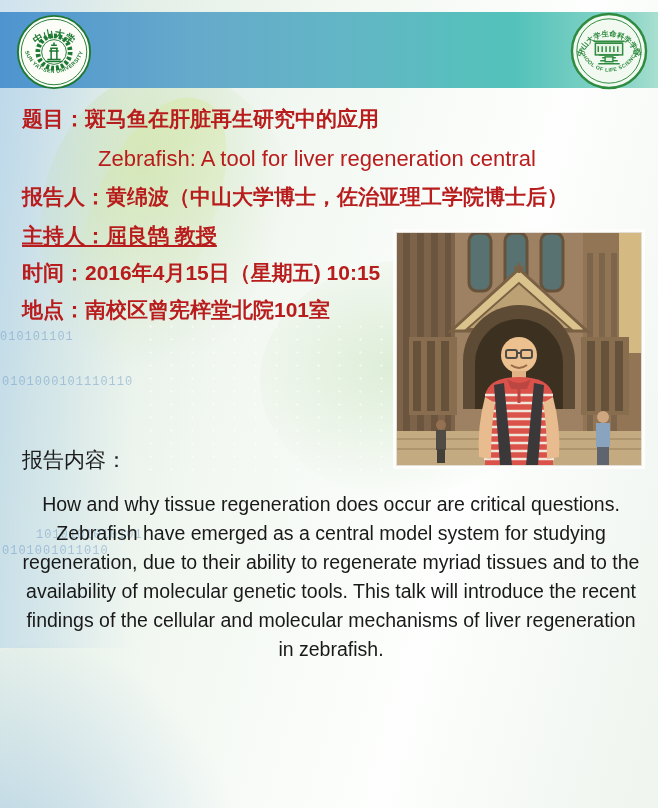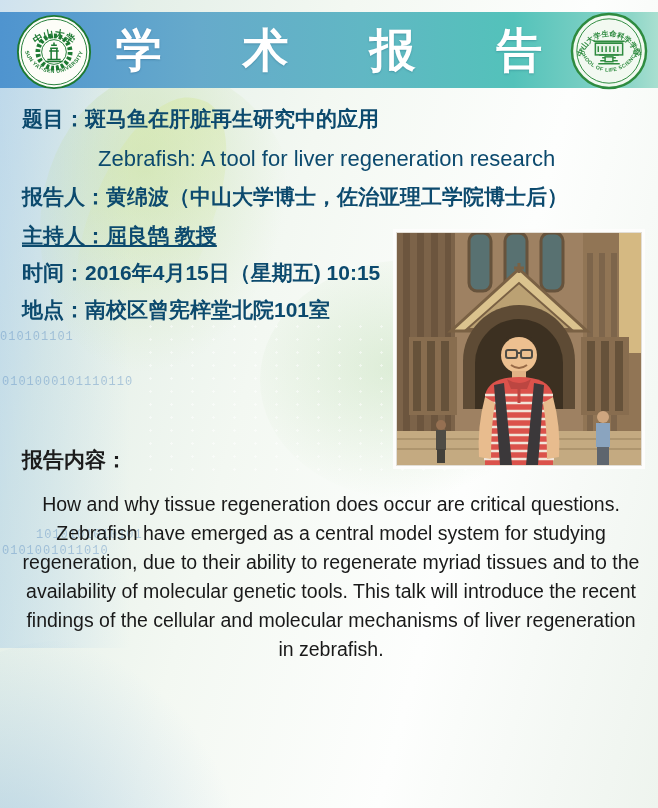--- a/index.html
+++ b/index.html
@@ -31,56 +31,55 @@
   .banner{position:absolute;left:0;top:12px;width:658px;height:76px;
     background:linear-gradient(to right,#4f94cf 0%,#66aacb 30%,#61b7c4 55%,#53c2ba 78%,#8ed6c8 96%,#a9dfd0 100%);
     display:flex;align-items:center;}
   .banner-title{position:absolute;left:0;right:0;top:8px;text-align:center;
     color:#ffffff;font-size:46px;font-weight:900;letter-spacing:34px;text-indent:34px;
     text-shadow:0 1px 2px rgba(0,60,90,.25);white-space:nowrap;}
   .logo{position:absolute;top:2px;}
   .logo.left{left:16px;}
   .logo.right{right:10px;top:0px;}
   
-  .info-line{position:absolute;left:22px;font-size:21px;line-height:26px;color:#0c4a6e;
+  .info-line{position:absolute;left:22px;font-size:21px;line-height:26px;color:#b91c1c;
     font-weight:700;white-space:nowrap;}
   .info-line .lbl{font-weight:700;}
   .line-title{top:106px;}
   .line-entitle{top:146px;padding-left:76px;font-weight:400;font-size:22px;}
   .line-speaker{top:186px;font-family:Liberation Mono, monospace;}
   .line-host{top:223px;text-decoration:underline;}
   .line-time{top:260px;}
   .line-venue{top:297px;}
   
   .photo{position:absolute;left:396px;top:232px;width:244px;height:232px;
     border:1px solid #e2ded6;box-shadow:0 0 0 3px #fdfdfc;background:#8a6f52;}
   .photo svg{display:block;}
   
   .content{position:absolute;left:22px;top:446px;width:618px;}
-  .content-heading{font-size:21px;font-weight:700;margin:0 0 16px 0;}
+  .content-heading{font-size:21px;font-weight:400;margin:0 0 16px 0;}
   .para{font-size:19.5px;line-height:28px;margin:0;text-align:justify;color:#191919;}
   .para.zh{text-indent:2em;font-weight:600;margin-bottom:3px;letter-spacing:.2px;}
   .para.en{line-height:29px;font-weight:400;text-align:center;}
 </style>
 </head>
 <body>
 
 <div class="bg-shape leftblue"></div>
 <div class="bg-shape leaf1"></div>
 <div class="bg-shape leaf3"></div>
 <div class="bg-shape leaf2"></div>
 <div class="bg-shape dots"></div>
 <div class="bg-shape bluewedge"></div>
 <div class="binary" style="left:2px;top:375px;">0101000101110110</div>
 <div class="binary" style="left:0px;top:528px;margin-left:36px;">1010101010101</div>
 <div class="binary" style="left:2px;top:544px;">0101001011010</div>
 <div class="binary" style="left:0px;top:330px;">010101101</div>
 
 <div class="banner">
-  <div class="banner-title">学 术 报 告</div>
 
   <div class="logo left">
     <svg width="76" height="76" viewBox="0 0 80 80">
       <defs>
         <path id="arcTopL" d="M 14,44 A 27,27 0 0 1 66,44"></path>
         <path id="arcBotL" d="M 9,38 A 32,32 0 0 0 71,38"></path>
       </defs>
       <circle cx="40" cy="40" r="38" fill="#fdfdf8" stroke="#1e7a33" stroke-width="2"></circle>
       <circle cx="40" cy="40" r="34.5" fill="none" stroke="#1e7a33" stroke-width="1"></circle>
       <circle cx="40" cy="40" r="17" fill="none" stroke="#1e7a33" stroke-width="5" stroke-dasharray="3.2 2.1"></circle>
@@ -122,21 +121,21 @@
         <textPath href="#arcBotR" startOffset="50%" text-anchor="middle">SCHOOL OF LIFE SCIENCES</textPath>
       </text>
     </svg>
   </div>
 </div>
 
 <div class="info-line line-title">
   <span class="lbl">题目：</span><span>斑马鱼在肝脏再生研究中的应用</span>
 </div>
 <div class="info-line line-entitle">
-  <span>Zebrafish: A tool for liver regeneration research</span>
+  <span>Zebrafish: A tool for liver regeneration central</span>
 </div>
 <div class="info-line line-speaker">
   <span class="lbl">报告人：</span><span>黄绵波（中山大学博士，佐治亚理工学院博士后）</span>
 </div>
 <div class="info-line line-host">
   <span class="lbl">主持人：</span><span>屈良鹄 教授</span>
 </div>
 <div class="info-line line-time">
   <span class="lbl">时间：</span><span>2016年4月15日（星期五) 10:15</span>
 </div>

